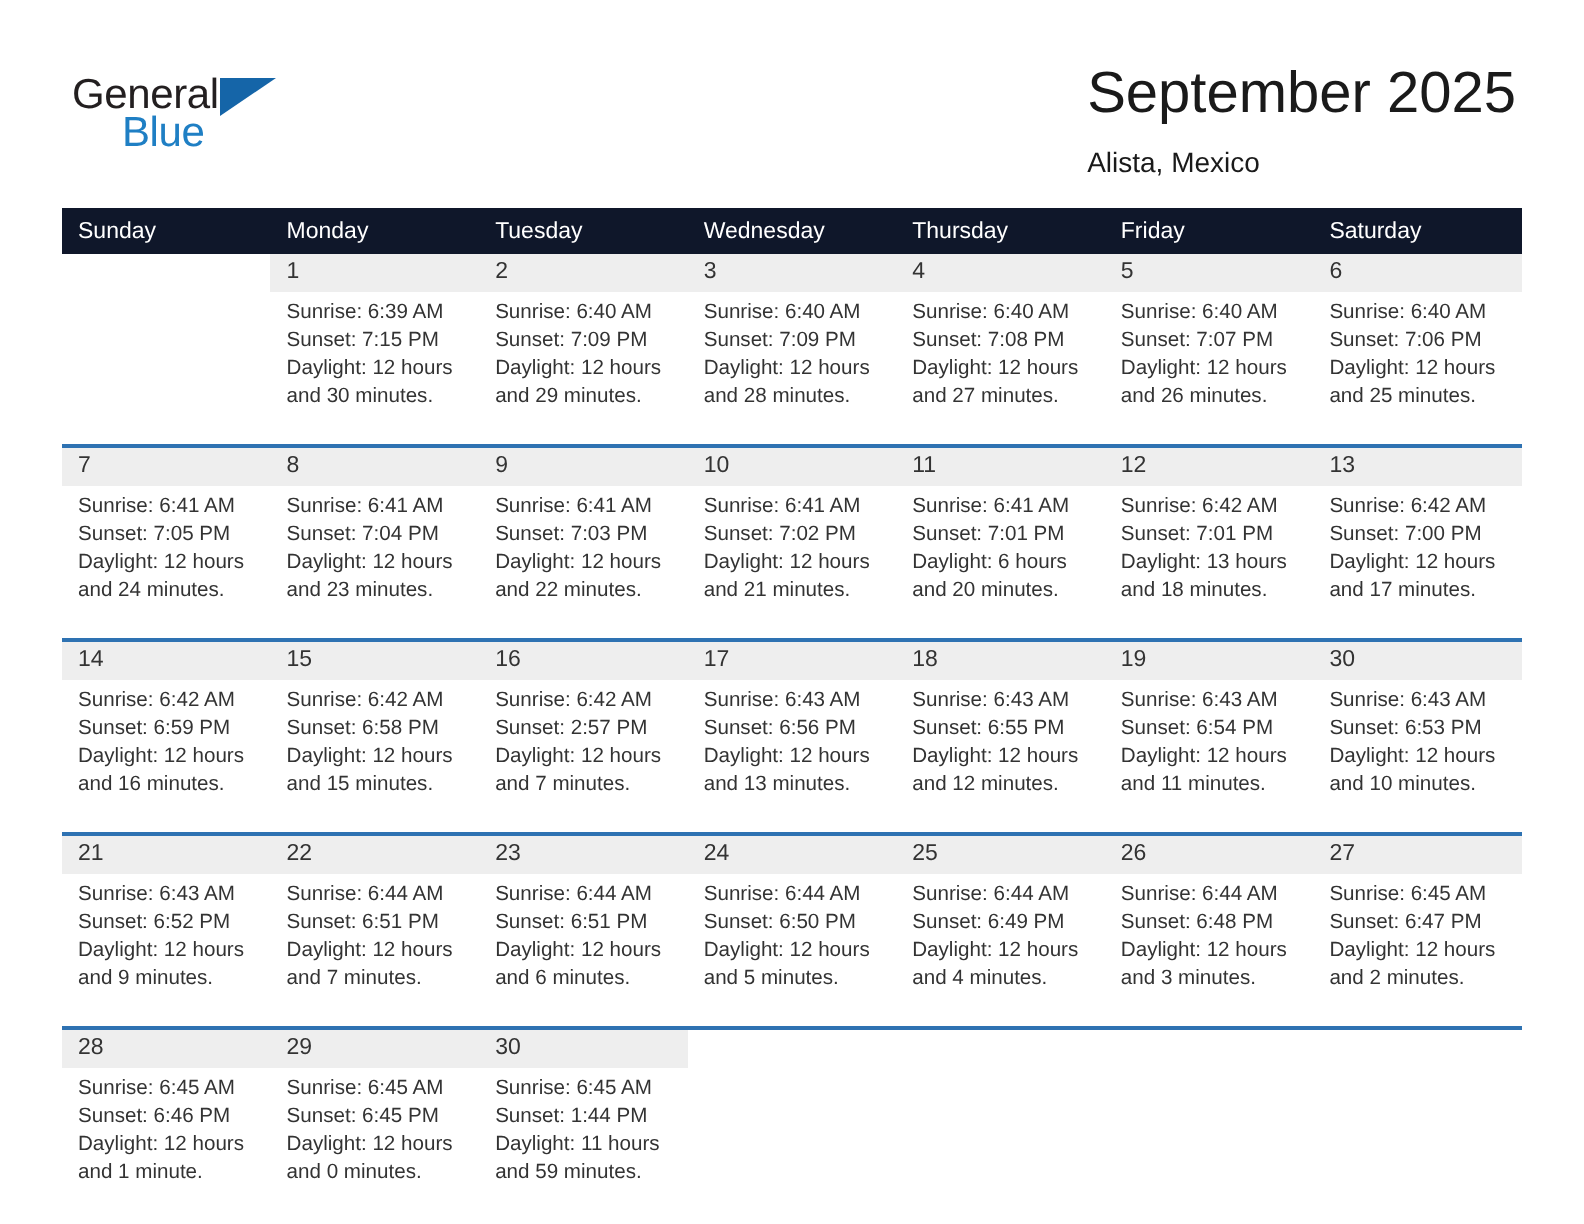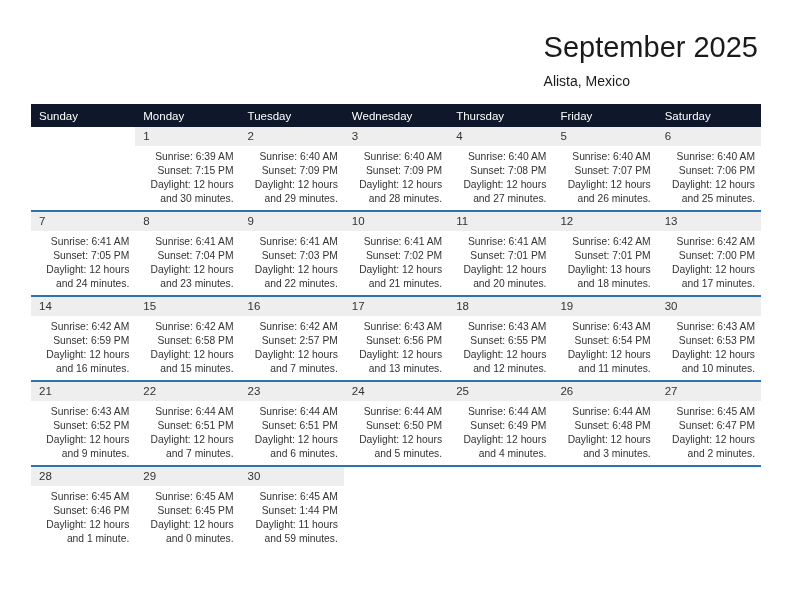--- a/index.html
+++ b/index.html
@@ -128,41 +128,45 @@
     height: 13px;
   }
   td.blank {
     background: #ffffff;
   }
   td.blank .daynum {
     background: #ffffff;
   }
 
   .details {
-    padding: 4px 6px 4px 8px;
+    padding: 4px 6px 16px 8px;
     font-size: 10.3px;
     line-height: 14px;
     color: #333333;
-    text-align: right;
   }
   .details div {
     white-space: nowrap;
     overflow: hidden;
   }
   .details .daylight {
     white-space: normal;
   }
 </style>
 </head>
 <body>
 
 <div class="page">
 
   <div class="header">
 
+    <div class="logo">
+      <span class="logo-general">General</span>
+      <span class="logo-triangle"></span>
+      <span class="logo-blue">Blue</span>
+    </div>
 
     <div class="title-block">
       <div class="cal-title">September 2025</div>
       <div class="cal-subtitle">Alista, Mexico</div>
     </div>
 
   </div>
 
   <table class="calendar">
     <thead>
@@ -261,21 +265,21 @@
               <div>Sunrise: 6:41 AM</div>
               <div>Sunset: 7:02 PM</div>
               <div class="daylight">Daylight: 12 hours and 21 minutes.</div>
             </div>
           </td>
           <td>
             <div class="daynum">11</div>
             <div class="details">
               <div>Sunrise: 6:41 AM</div>
               <div>Sunset: 7:01 PM</div>
-              <div class="daylight">Daylight: 12 hours and 20 minutes.</div>
+              <div class="daylight">Daylight: 6 hours and 20 minutes.</div>
             </div>
           </td>
           <td>
             <div class="daynum">12</div>
             <div class="details">
               <div>Sunrise: 6:42 AM</div>
               <div>Sunset: 7:01 PM</div>
               <div class="daylight">Daylight: 13 hours and 18 minutes.</div>
             </div>
           </td>

